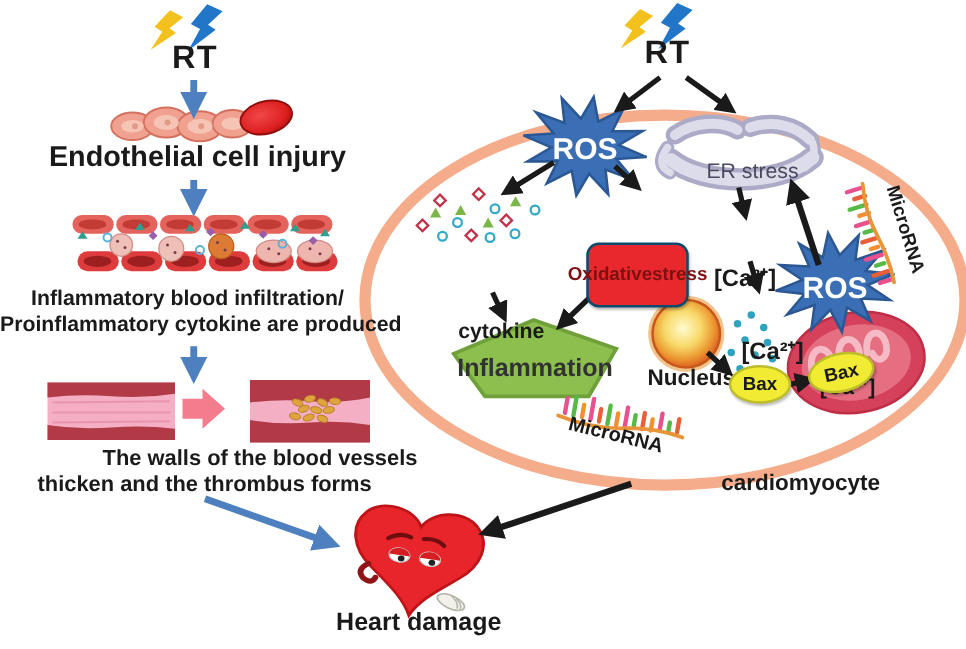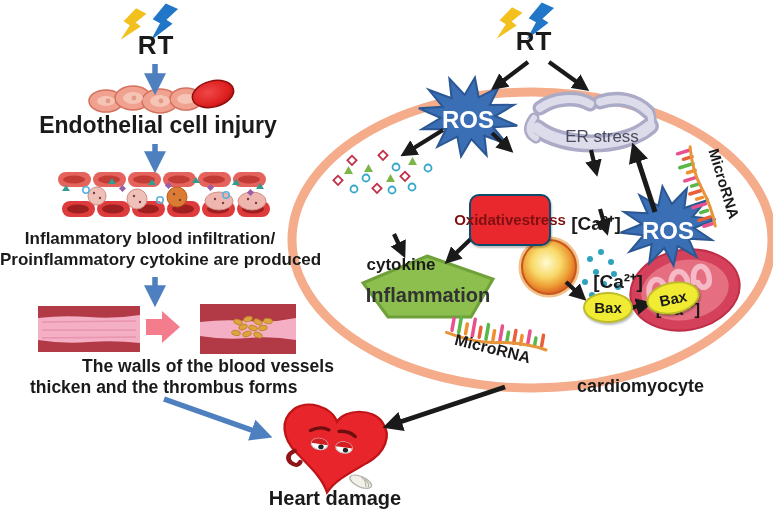--- a/index.html
+++ b/index.html
@@ -356,20 +356,21 @@
   <div>stress</div>
 </div>
 
 <div class="lbl ca-lbl" style="left:561px;top:179px;width:70px;">[Ca²⁺]</div>
 <div class="lbl ca-lbl" style="left:583px;top:237px;width:70px;">[Ca²⁺]</div>
 <div class="lbl ca-lbl" style="left:643px;top:266px;width:70px;font-size:17px;">[Ca²⁺]</div>
 
 <div class="lbl mid-head" style="left:325px;top:215px;width:152px;margin-top:40px;">cytokine</div>
 
 <div class="lbl bold" style="left:363px;top:284px;width:130px;font-size:20px;color:#323232;">Inflammation</div>
+<div class="lbl bold" style="left:508px;top:292px;width:90px;font-size:18px;">Nucleus</div>
 
 <div class="bax" style="left:583px;top:292px;width:46px;height:27px;">
   <span>Bax</span>
 </div>
 <div class="bax" style="left:646px;top:282px;width:50px;height:28px;transform:rotate(-12deg);">
   <span>Bax</span>
 </div>
 
 <div class="lbl ros-lbl" style="left:638px;top:217px;width:60px;">ROS</div>
 

